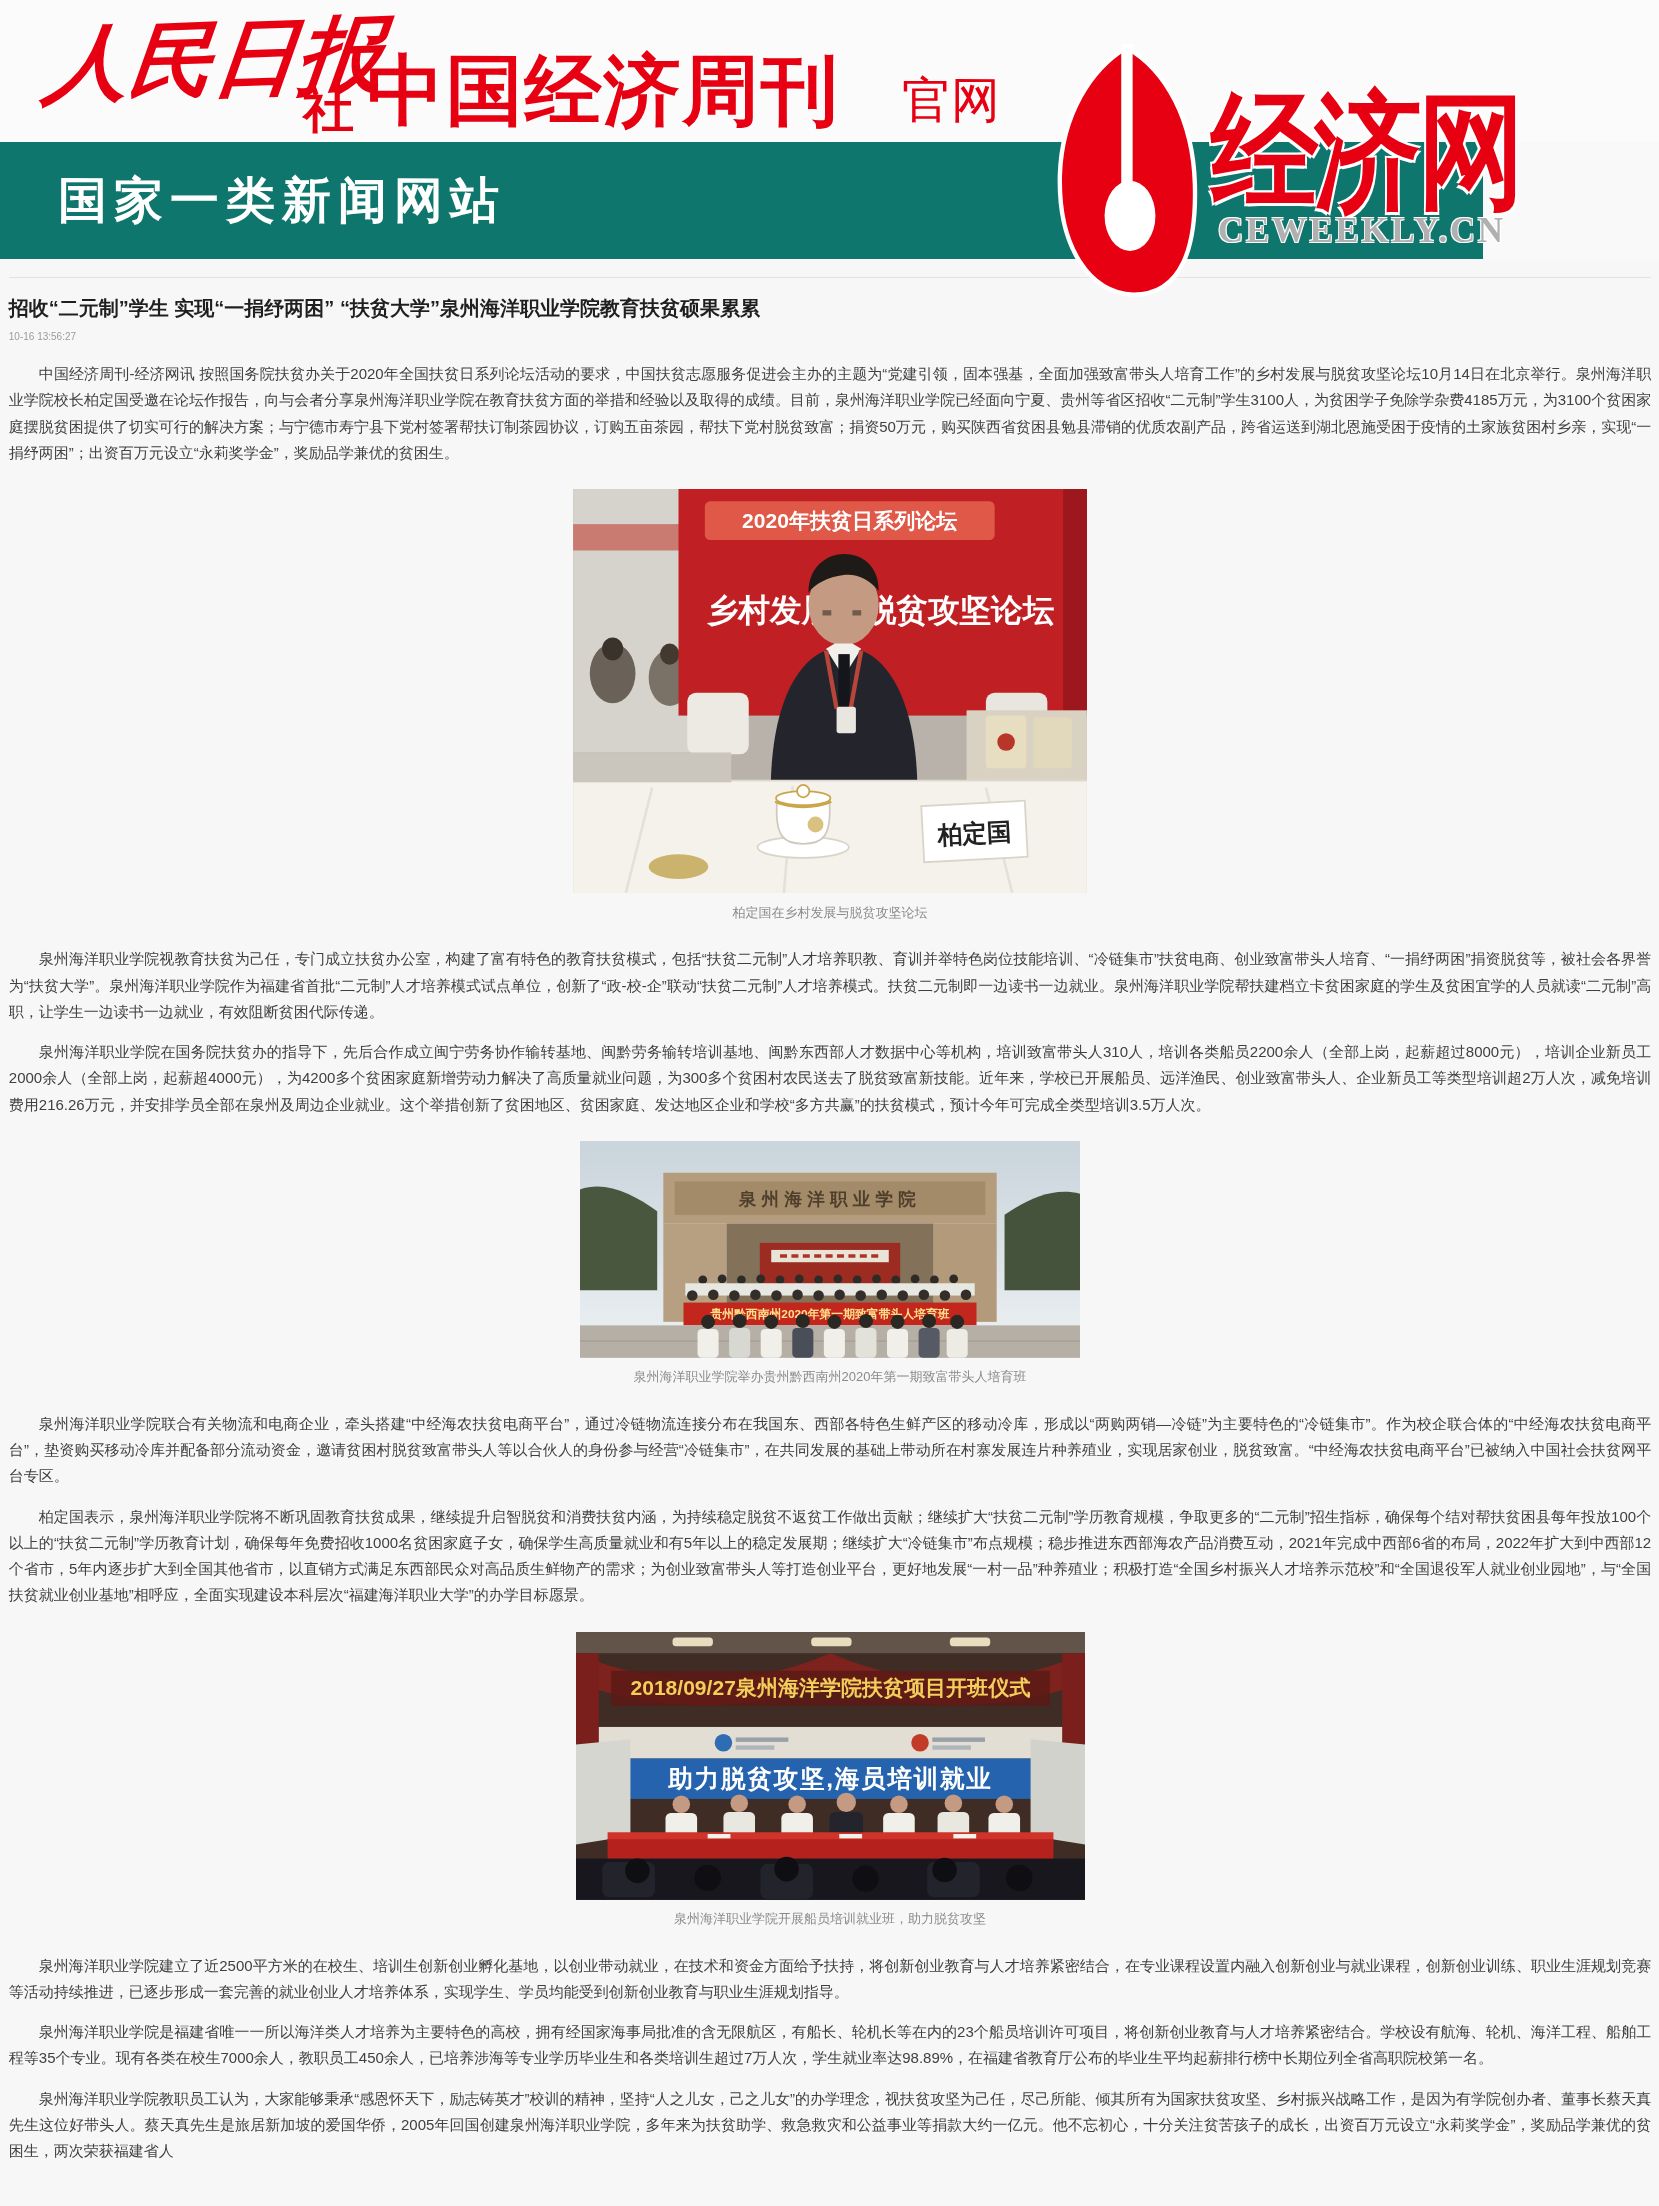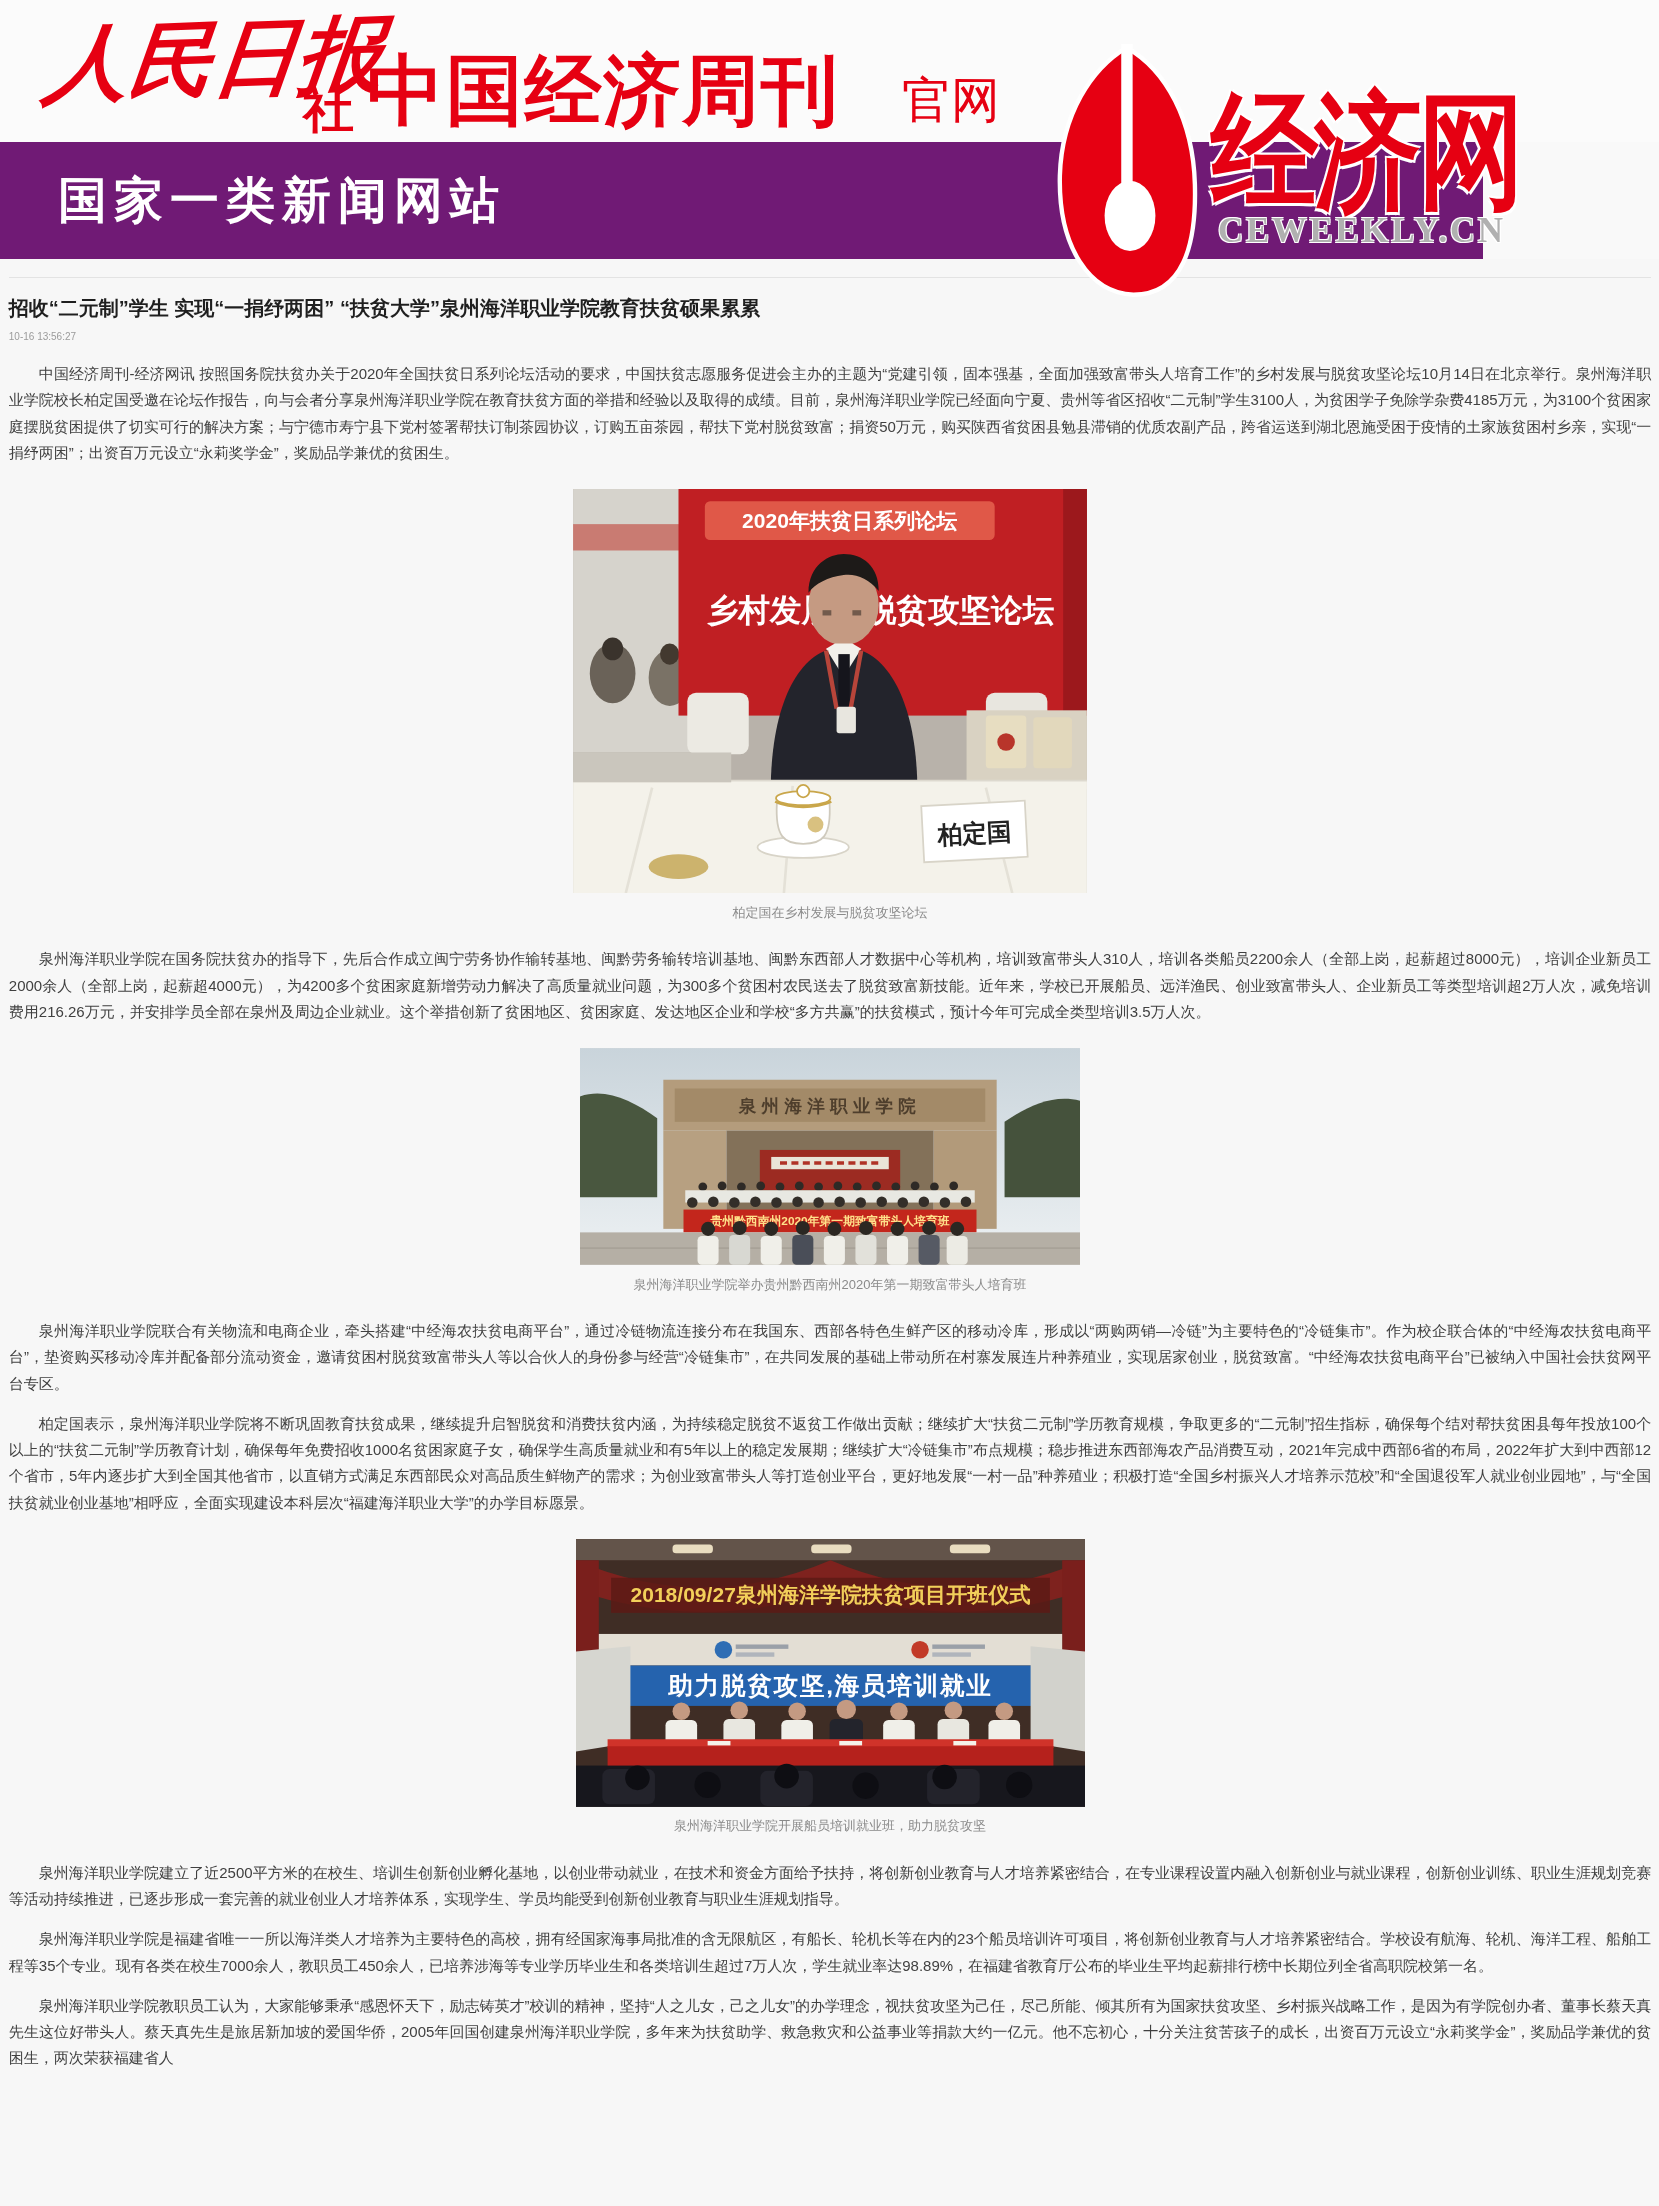--- a/index.html
+++ b/index.html
@@ -8,21 +8,21 @@
   
   .header{position:relative;background:#f9f9f9;}
   .masthead{position:relative;height:142px;background:#fbfbfb;}
   .paper-name{position:absolute;left:46px;top:8.8px;font-size:84px;line-height:1.2;color:#e60012;
     font-family:"DejaVu Serif","Liberation Serif",serif;font-style:italic;font-weight:bold;
     transform:skewX(-8deg) rotate(-2deg);}
   .paper-suffix{position:absolute;left:303px;top:75px;font-size:51px;color:#e60012;font-weight:bold;}
   .weekly-name{position:absolute;left:367px;top:40px;font-size:77px;color:#e60012;font-weight:900;
     font-family:"Liberation Serif","DejaVu Serif",serif;letter-spacing:1.8px;}
   .weekly-suffix{position:absolute;left:902px;top:68px;font-size:49px;color:#e60012;font-weight:normal;}
-  .gray-band{height:117px;width:1483px;background:#701a75;display:flex;align-items:center;box-sizing:border-box;padding-left:58px;}
+  .gray-band{height:117px;width:1483px;background:#0f766e;display:flex;align-items:center;box-sizing:border-box;padding-left:58px;}
   .band-text{color:#ffffff;font-size:49px;font-weight:bold;letter-spacing:7px;}
 
   .site-logo{position:absolute;top:7px;right:0;width:614px;height:291px;z-index:3;}
   .site-disc{position:absolute;left:5.3px;top:37px;}
   .site-name{position:absolute;left:165px;top:61px;font-size:107px;font-weight:900;color:#e60012;
     font-family:"DejaVu Serif","Liberation Serif",serif;letter-spacing:-3.5px;transform:scaleY(1.18);transform-origin:top left;
     text-shadow:1.8px 1.8px 0 #ffffff,-1.8px -1.8px 0 #ffffff,1.8px -1.8px 0 #ffffff,-1.8px 1.8px 0 #ffffff;}
   .site-domain{position:absolute;left:172px;top:204px;font-size:35px;font-weight:bold;color:#b0b0b0;
     font-family:"Liberation Serif","DejaVu Serif",serif;letter-spacing:2.6px;
     text-shadow:0.9px 0.9px 0 #ffffff,-0.9px -0.9px 0 #ffffff,0.9px -0.9px 0 #ffffff,-0.9px 0.9px 0 #ffffff;}
@@ -121,20 +121,21 @@
           <rect x="398" y="358" width="118" height="64" fill="#ffffff" stroke="#d8d4c8" stroke-width="2"></rect>
           <text x="457" y="402" font-size="28" fill="#222222" text-anchor="middle" font-weight="bold">柏定国</text>
         </g>
 
         <ellipse cx="120" cy="430" rx="34" ry="14" fill="#c2a24e" opacity="0.8"></ellipse>
         <rect x="0" y="300" width="180" height="34" fill="#cac6bd"></rect>
       </svg>
     </div>
     <div class="figcap">柏定国在乡村发展与脱贫攻坚论坛</div>
 
+    <p class="body">泉州海洋职业学院视教育扶贫为己任，专门成立扶贫办公室，构建了富有特色的教育扶贫模式，包括“扶贫二元制”人才培养职教、育训并举特色岗位技能培训、“冷链集市”扶贫电商、创业致富带头人培育、“一捐纾两困”捐资脱贫等，被社会各界誉为“扶贫大学”。泉州海洋职业学院作为福建省首批“二元制”人才培养模式试点单位，创新了“政-校-企”联动“扶贫二元制”人才培养模式。扶贫二元制即一边读书一边就业。泉州海洋职业学院帮扶建档立卡贫困家庭的学生及贫困宜学的人员就读“二元制”高职，让学生一边读书一边就业，有效阻断贫困代际传递。</p>
     <p class="body">泉州海洋职业学院在国务院扶贫办的指导下，先后合作成立闽宁劳务协作输转基地、闽黔劳务输转培训基地、闽黔东西部人才数据中心等机构，培训致富带头人310人，培训各类船员2200余人（全部上岗，起薪超过8000元），培训企业新员工2000余人（全部上岗，起薪超4000元），为4200多个贫困家庭新增劳动力解决了高质量就业问题，为300多个贫困村农民送去了脱贫致富新技能。近年来，学校已开展船员、远洋渔民、创业致富带头人、企业新员工等类型培训超2万人次，减免培训费用216.26万元，并安排学员全部在泉州及周边企业就业。这个举措创新了贫困地区、贫困家庭、发达地区企业和学校“多方共赢”的扶贫模式，预计今年可完成全类型培训3.5万人次。</p>
 
     <div class="figure">
       <svg width="500" height="217" viewBox="0 0 570 247">
         <defs>
           <linearGradient id="sky2" x1="0" y1="0" x2="0" y2="1">
             <stop offset="0" stop-color="#c9d4db"></stop>
               <stop offset="1" stop-color="#edf1f3"></stop>
           </linearGradient>
         </defs>

